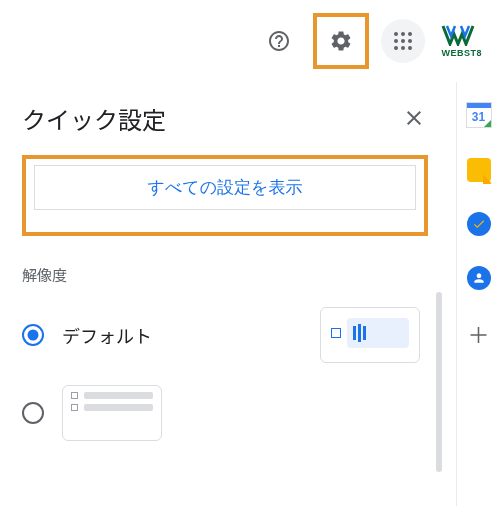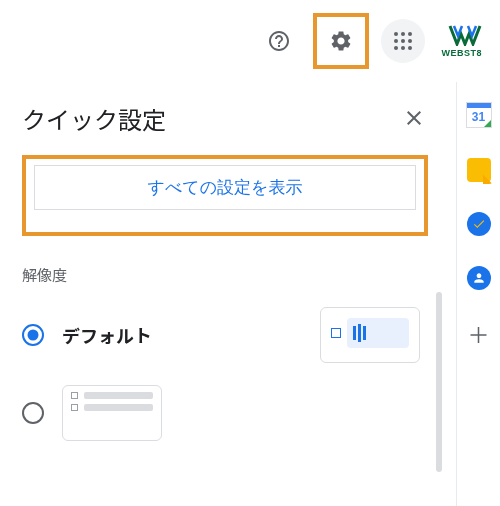--- a/index.html
+++ b/index.html
@@ -5,38 +5,38 @@
 * { box-sizing: border-box; margin: 0; padding: 0; }
 body { font-family: Arial, "Noto Sans JP", sans-serif; background: #fff; width: 500px; height: 506px; overflow: hidden; position: relative; }
 
 
 .header { height: 82px; display: flex; align-items: center; justify-content: flex-end; padding: 0 18px; gap: 12px; }
 .header-icon-btn { width: 44px; height: 44px; border-radius: 50%; display: flex; align-items: center; justify-content: center; background: transparent; border: none; cursor: pointer; }
 .header-icon-btn.apps { background: #f1f3f4; }
 .header-icon-btn svg { width: 24px; height: 24px; fill: #5f6368; }
 .settings-highlight { border: 4px solid #e8962e; padding: 4px; display: flex; align-items: center; justify-content: center; }
 .settings-highlight .header-icon-btn { width: 40px; height: 40px; }
-.brand { display: flex; flex-direction: column; align-items: flex-end; gap: 2px; margin-left: 4px; }
+.brand { display: flex; flex-direction: column; align-items: flex-start; gap: 2px; margin-left: 4px; }
 .brand-logo { width: 34px; height: 22px; }
 .brand-text { font-size: 9px; font-weight: bold; color: #0a6b3a; letter-spacing: 0.5px; }
 
 
 .main { display: flex; height: calc(506px - 82px); }
 .panel { flex: 1; padding: 18px 0 18px 22px; position: relative; }
 .panel-header { display: flex; align-items: center; justify-content: space-between; padding-right: 24px; margin-bottom: 19px; }
 .panel-title { font-size: 24px; color: #202124; font-weight: 400; }
 .close-btn { background: none; border: none; cursor: pointer; width: 36px; height: 36px; display: flex; align-items: center; justify-content: center; }
 .close-btn svg { width: 24px; height: 24px; fill: #5f6368; }
 
 .all-settings-wrap { border: 4px solid #e8962e; padding: 6px 8px 22px 8px; margin-right: 28px; margin-bottom: 28px; }
 .all-settings-btn { width: 100%; border: 1px solid #dadce0; background: #fff; color: #1a73e8; font-size: 17px; padding: 10px 0; cursor: pointer; text-align: center; }
 
 .section-label { font-size: 15px; color: #5f6368; margin-bottom: 22px; }
 
-.density-list { display: flex; flex-direction: column; gap: 22px; padding-right: 36px; font-weight: bold; }
+.density-list { display: flex; flex-direction: column; gap: 22px; padding-right: 36px; }
 .density-row { display: flex; align-items: center; gap: 18px; cursor: pointer; }
 .radio { width: 22px; height: 22px; border-radius: 50%; border: 2px solid #5f6368; position: relative; flex-shrink: 0; }
 .radio.checked { border-color: #1a73e8; }
 .radio.checked::after { content: ''; position: absolute; top: 50%; left: 50%; transform: translate(-50%, -50%); width: 11px; height: 11px; background: #1a73e8; border-radius: 50%; }
 .density-label { flex: 1; font-size: 18px; color: #202124; }
 
 .preview { width: 100px; height: 56px; border: 1px solid #dadce0; border-radius: 6px; padding: 6px 8px; display: flex; flex-direction: column; gap: 5px; background: #fff; flex-shrink: 0; }
 .preview.default { padding: 10px; }
 .preview .p-row { display: flex; align-items: center; gap: 6px; }
 .preview .p-check { width: 7px; height: 7px; border: 1px solid #9aa0a6; }

